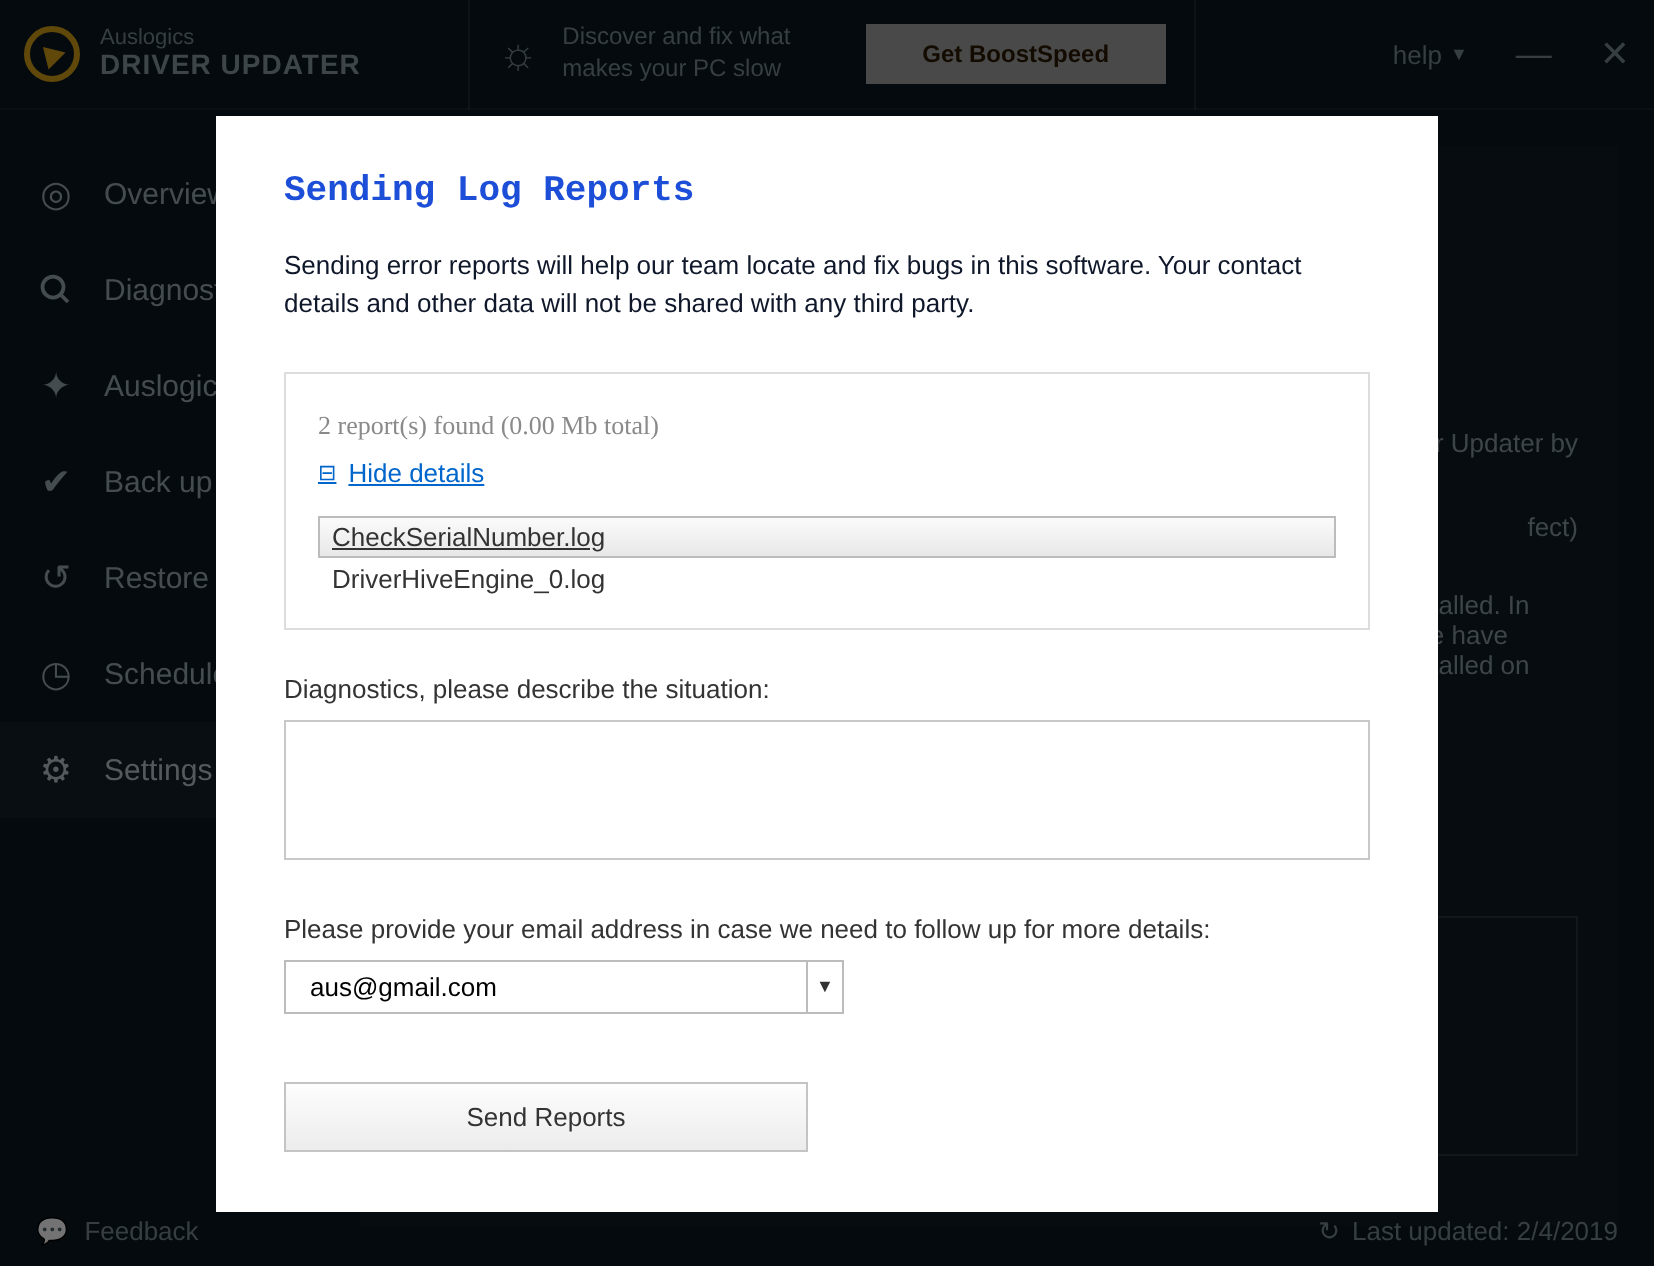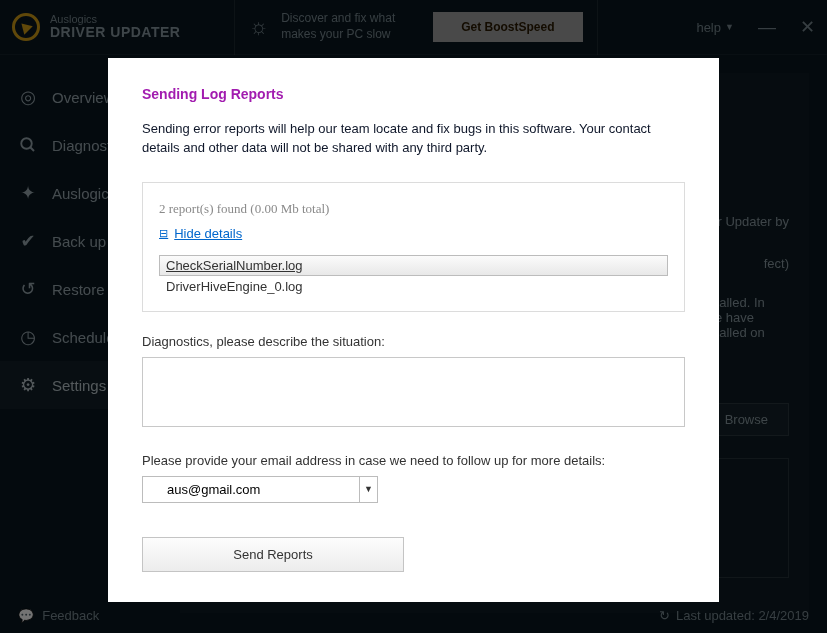--- a/index.html
+++ b/index.html
@@ -34,33 +34,33 @@
 .remove { top: 520px; }
 .added-box { position: absolute; right: 20px; top: 385px; width: 120px; height: 120px; border: 1px solid rgba(255,255,255,0.1); padding: 8px; }
 
 .footer { position: absolute; bottom: 0; left: 0; right: 0; height: 36px; display: flex; align-items: center; padding: 0 18px; color: #7a8a92; font-size: 13px; }
 .footer-left { display: flex; align-items: center; gap: 8px; cursor: pointer; }
 .footer-right { margin-left: auto; display: flex; align-items: center; gap: 6px; }
 
 .overlay { position: absolute; inset: 0; background: rgba(0,0,0,0.55); z-index: 100; }
 .dialog { position: absolute; left: 108px; top: 58px; width: 611px; background: #fff; z-index: 200; padding: 28px 34px 30px; color: #333; }
 .dialog-close { position: absolute; top: 6px; right: -16px; color: #fff; font-size: 22px; cursor: pointer; font-weight: bold; z-index: 201; }
-.dialog h2 { font-size: 14px; color: #a21caf; font-weight: 700; margin-bottom: 18px; }
+.dialog h2 { font-size: 18px; color: #1d4ed8; font-weight: 700; margin-bottom: 18px; font-family: Liberation Mono, monospace; }
 .dialog .desc { font-size: 13px; color: #0f172a; line-height: 1.45; margin-bottom: 24px; }
 .reports-box { border: 1px solid #dcdcdc; padding: 18px 16px 14px; margin-bottom: 22px; }
 .reports-summary { color: #8a8a8a; font-size: 13px; margin-bottom: 6px; font-family: Liberation Serif, serif; }
 .hide-details { color: #0066cc; font-size: 13px; text-decoration: underline; cursor: pointer; display: inline-flex; align-items: center; gap: 6px; margin-bottom: 14px; }
 .hide-details .ico { color: #0066cc; font-size: 11px; text-decoration: none; display: inline-block; }
 .log-list { }
 .log-item { font-size: 13px; color: #333; padding: 2px 6px; border: 1px solid transparent; }
 .log-item.sel { background: linear-gradient(#fbfbfb,#e8e8e8); border: 1px solid #bcbcbc; text-decoration: underline; }
 .field-label { font-size: 13px; color: #333; margin-bottom: 8px; }
 .situation { width: 100%; height: 70px; border: 1px solid #c8c8c8; padding: 6px; font-size: 13px; resize: none; margin-bottom: 22px; font-family: inherit; }
 .email-row { display: flex; align-items: stretch; margin-bottom: 34px; }
-.email-input { width: 218px; border: 1px solid #bcbcbc; padding: 5px 24px; font-size: 13px; font-family: inherit; }
+.email-input { width: 262px; border: 1px solid #bcbcbc; padding: 5px 12px; font-size: 13px; font-family: inherit; }
 .email-dd { width: 18px; border: 1px solid #bcbcbc; border-left: none; background: #fff; display: flex; align-items: center; justify-content: center; cursor: pointer; font-size: 9px; }
 .send-btn { width: 262px; padding: 9px 4px; background: linear-gradient(#fdfdfd,#ececec); border: 1px solid #c4c4c4; font-size: 13px; color: #333; cursor: pointer; }
 </style>
 </head>
 <body>
 
 <div class="topbar">
   <div class="logo">
     <div class="logo-icon"></div>
     <div class="logo-text">
@@ -122,21 +122,20 @@
   <div class="content">
     <div style="position:absolute; right:20px; top:140px; text-align:left; line-height:1.4; font-size:13px;">
       <div>ver Updater by</div>
     </div>
     <div style="position:absolute; right:20px; top:183px;">
       <div>fect)</div>
     </div>
     <div style="position:absolute; right:20px; top:222px; width:90px;">
       <div>installed. In rare have installed on</div>
     </div>
-    <button class="content-btn browse">Browse</button>
     <div class="added-box">
       <span>Added</span>
     </div>
   </div>
 </div>
 
 <div class="footer">
   <div class="footer-left">
     <span>💬</span>
     <span>Feedback</span>

